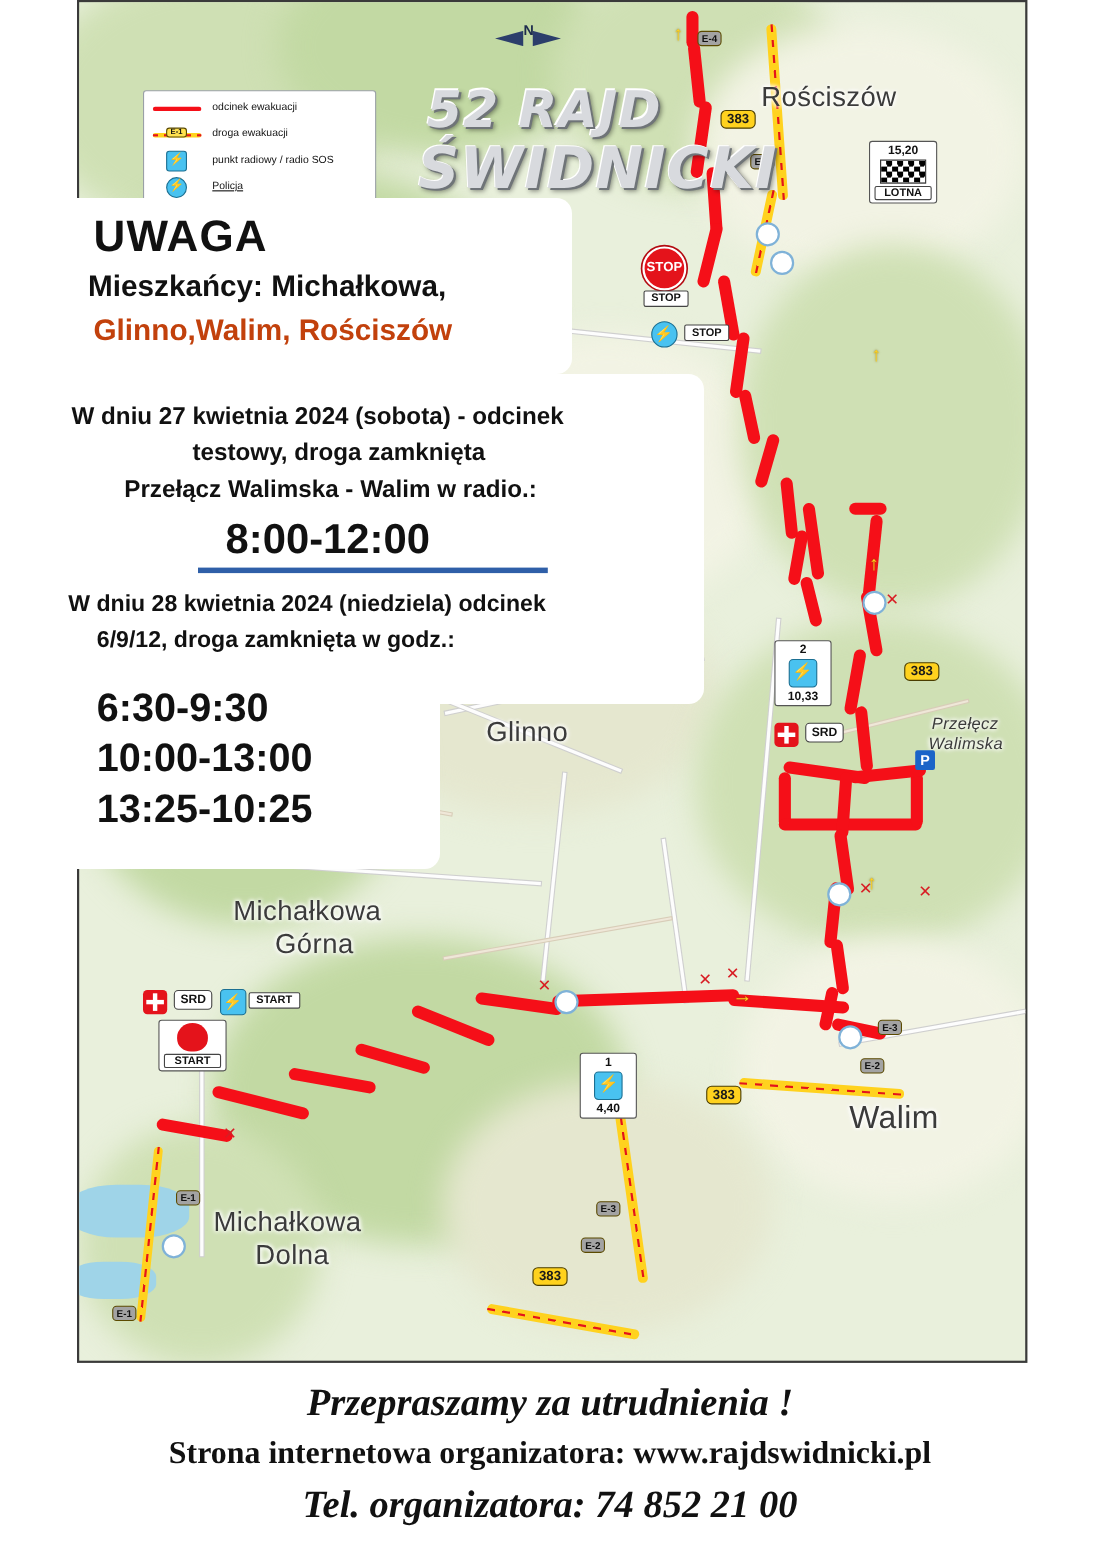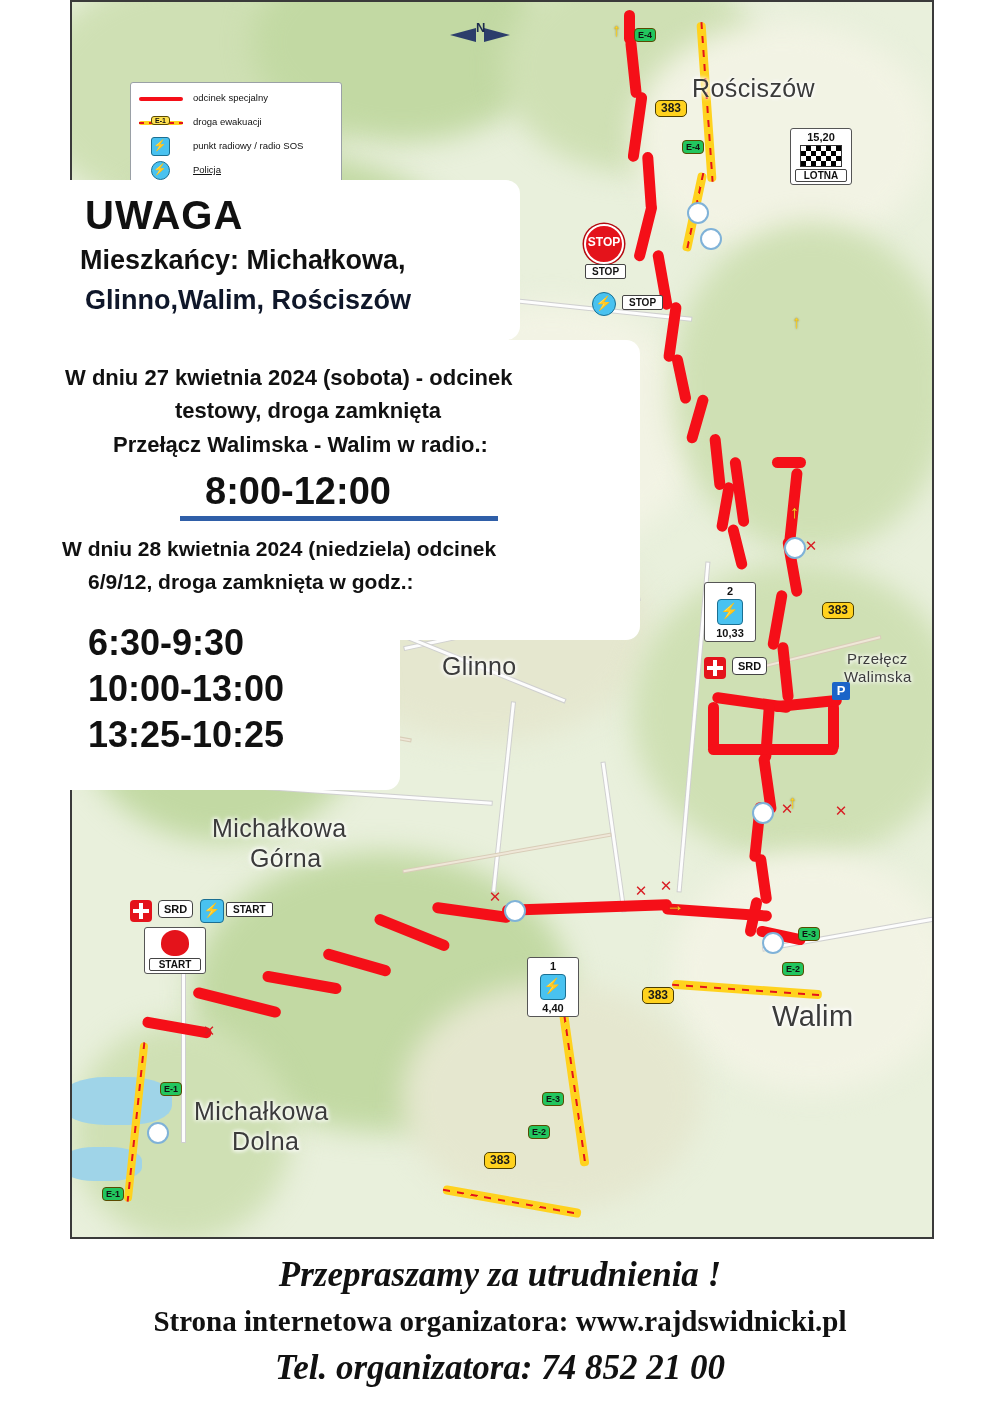--- a/index.html
+++ b/index.html
@@ -29,27 +29,27 @@
   .evac{position:absolute;background:#ffd21e;border-radius:4px;}
   .evac::after{content:"";position:absolute;left:0;top:50%;width:100%;height:2px;transform:translateY(-50%);
     background:repeating-linear-gradient(90deg,#e4131b 0 7px,transparent 7px 14px);}
   .evacv::after{content:"";position:absolute;top:0;left:50%;height:100%;width:2px;transform:translateX(-50%);
     background:repeating-linear-gradient(180deg,#e4131b 0 7px,transparent 7px 14px);}
 
   .water{position:absolute;background:#9fd4e8;border-radius:40%;}
 
   .townlabel{position:absolute;color:#3b3b3b;font-size:25px;font-weight:400;letter-spacing:.4px;
     text-shadow:0 0 4px #fff,0 0 4px #fff,0 0 6px #fff;}
-  .townlabel.small{font-size:15px;}
+  .townlabel.small{font-size:15px;font-style:italic;}
   .townlabel.mid{font-size:22px;}
 
   
   .shield{position:absolute;background:#ffd21e;border:1.6px solid #4a3d00;border-radius:5px;
     color:#1a1a1a;font-size:12px;font-weight:bold;padding:1px 5px;line-height:13px;}
-  .evacbadge{position:absolute;background:#22c55e;border:1.6px solid #5b4a00;border-radius:4px;
+  .evacbadge{position:absolute;background:#a3a3a3;border:1.6px solid #5b4a00;border-radius:4px;
     color:#111;font-size:9px;font-weight:bold;padding:1px 3px;line-height:10px;}
 
   .radio{position:absolute;width:22px;height:22px;border-radius:4px;background:#49c2f0;
     border:1.5px solid #1b6f92;color:#fff;font-size:14px;font-weight:bold;text-align:center;line-height:20px;}
   .crossmark{position:absolute;width:18px;height:18px;color:#d81d24;font-size:15px;line-height:18px;text-align:center;}
   .crossmark::before{content:"\2715";}
   .bikewheel{position:absolute;width:18px;height:18px;border-radius:50%;border:2px solid #7fb2d8;background:#fff;}
   .arrowY{position:absolute;color:#ffd21e;font-size:18px;font-weight:bold;text-shadow:0 0 2px #7a5a00;}
 
   
@@ -109,21 +109,21 @@
   #wm2{left:0;top:52px;font-size:52px;}
 
   
   .infoblock{position:absolute;background:#fff;}
   #info-top{left:0;top:180px;width:520px;height:160px;border-radius:0 14px 14px 0;}
   #info-mid{left:0;top:340px;width:640px;height:300px;border-radius:0 14px 14px 0;}
   #info-bot{left:0;top:600px;width:400px;height:190px;border-radius:0 14px 14px 0;}
 
   #uwaga{position:absolute;left:85px;top:193px;font-size:40px;font-weight:bold;color:#111;letter-spacing:1px;}
   #residents1{position:absolute;left:80px;top:245px;font-size:27px;font-weight:bold;color:#111;}
-  #residents2{position:absolute;left:85px;top:285px;font-size:27px;font-weight:bold;color:#0f172a;}
+  #residents2{position:absolute;left:85px;top:285px;font-size:27px;font-weight:bold;color:#c2410c;}
 
   #day1l1{position:absolute;left:65px;top:365px;font-size:22px;font-weight:bold;color:#111;}
   #day1l2{position:absolute;left:175px;top:398px;font-size:22px;font-weight:bold;color:#111;}
   #day1l3{position:absolute;left:113px;top:432px;font-size:22px;font-weight:bold;color:#111;}
   #day1hours{position:absolute;left:205px;top:470px;font-size:38px;font-weight:bold;color:#111;}
   #divider{position:absolute;left:180px;top:516px;width:318px;height:5px;background:#2f5fa8;}
 
   #day2l1{position:absolute;left:62px;top:537px;font-size:21px;font-weight:bold;color:#111;}
   #day2l2{position:absolute;left:88px;top:570px;font-size:21px;font-weight:bold;color:#111;}
 
@@ -305,33 +305,37 @@
     <div class="nb"></div>
       <div class="nb2"></div>
     <div class="nlabel">N</div>
   </div>
 </div>
 
 <div id="headerpanel">
 
   <div id="legendbox">
     <div class="legline" style="top:14px;"></div>
-    <div class="legtext" style="top:9px;">odcinek specjalny</div>
+    <div class="legtext" style="top:9px;">odcinek ewakuacji</div>
 
     <div class="legdash" style="top:38px;"></div>
     <div class="legE" style="top:33px;">E-1</div>
     <div class="legtext" style="top:33px;">droga ewakuacji</div>
 
     <div class="legradio" style="top:54px;">⚡</div>
     <div class="legtext" style="top:57px;">punkt radiowy / radio SOS</div>
 
     <div class="legpolice" style="top:78px;">⚡</div>
     <div class="legtext" style="top:81px;text-decoration:underline;">Policja</div>
   </div>
 
+  <div id="wordmark">
+    <div id="wm1">52 RAJD</div>
+    <div id="wm2">ŚWIDNICKI</div>
+  </div>
 </div>
 
 <div class="infoblock" id="info-top"></div>
 <div class="infoblock" id="info-mid"></div>
 <div class="infoblock" id="info-bot"></div>
 
 <div id="uwaga">UWAGA</div>
 <div id="residents1">Mieszkańcy: Michałkowa,</div>
 <div id="residents2">Glinno,Walim, Rościszów</div>
 

